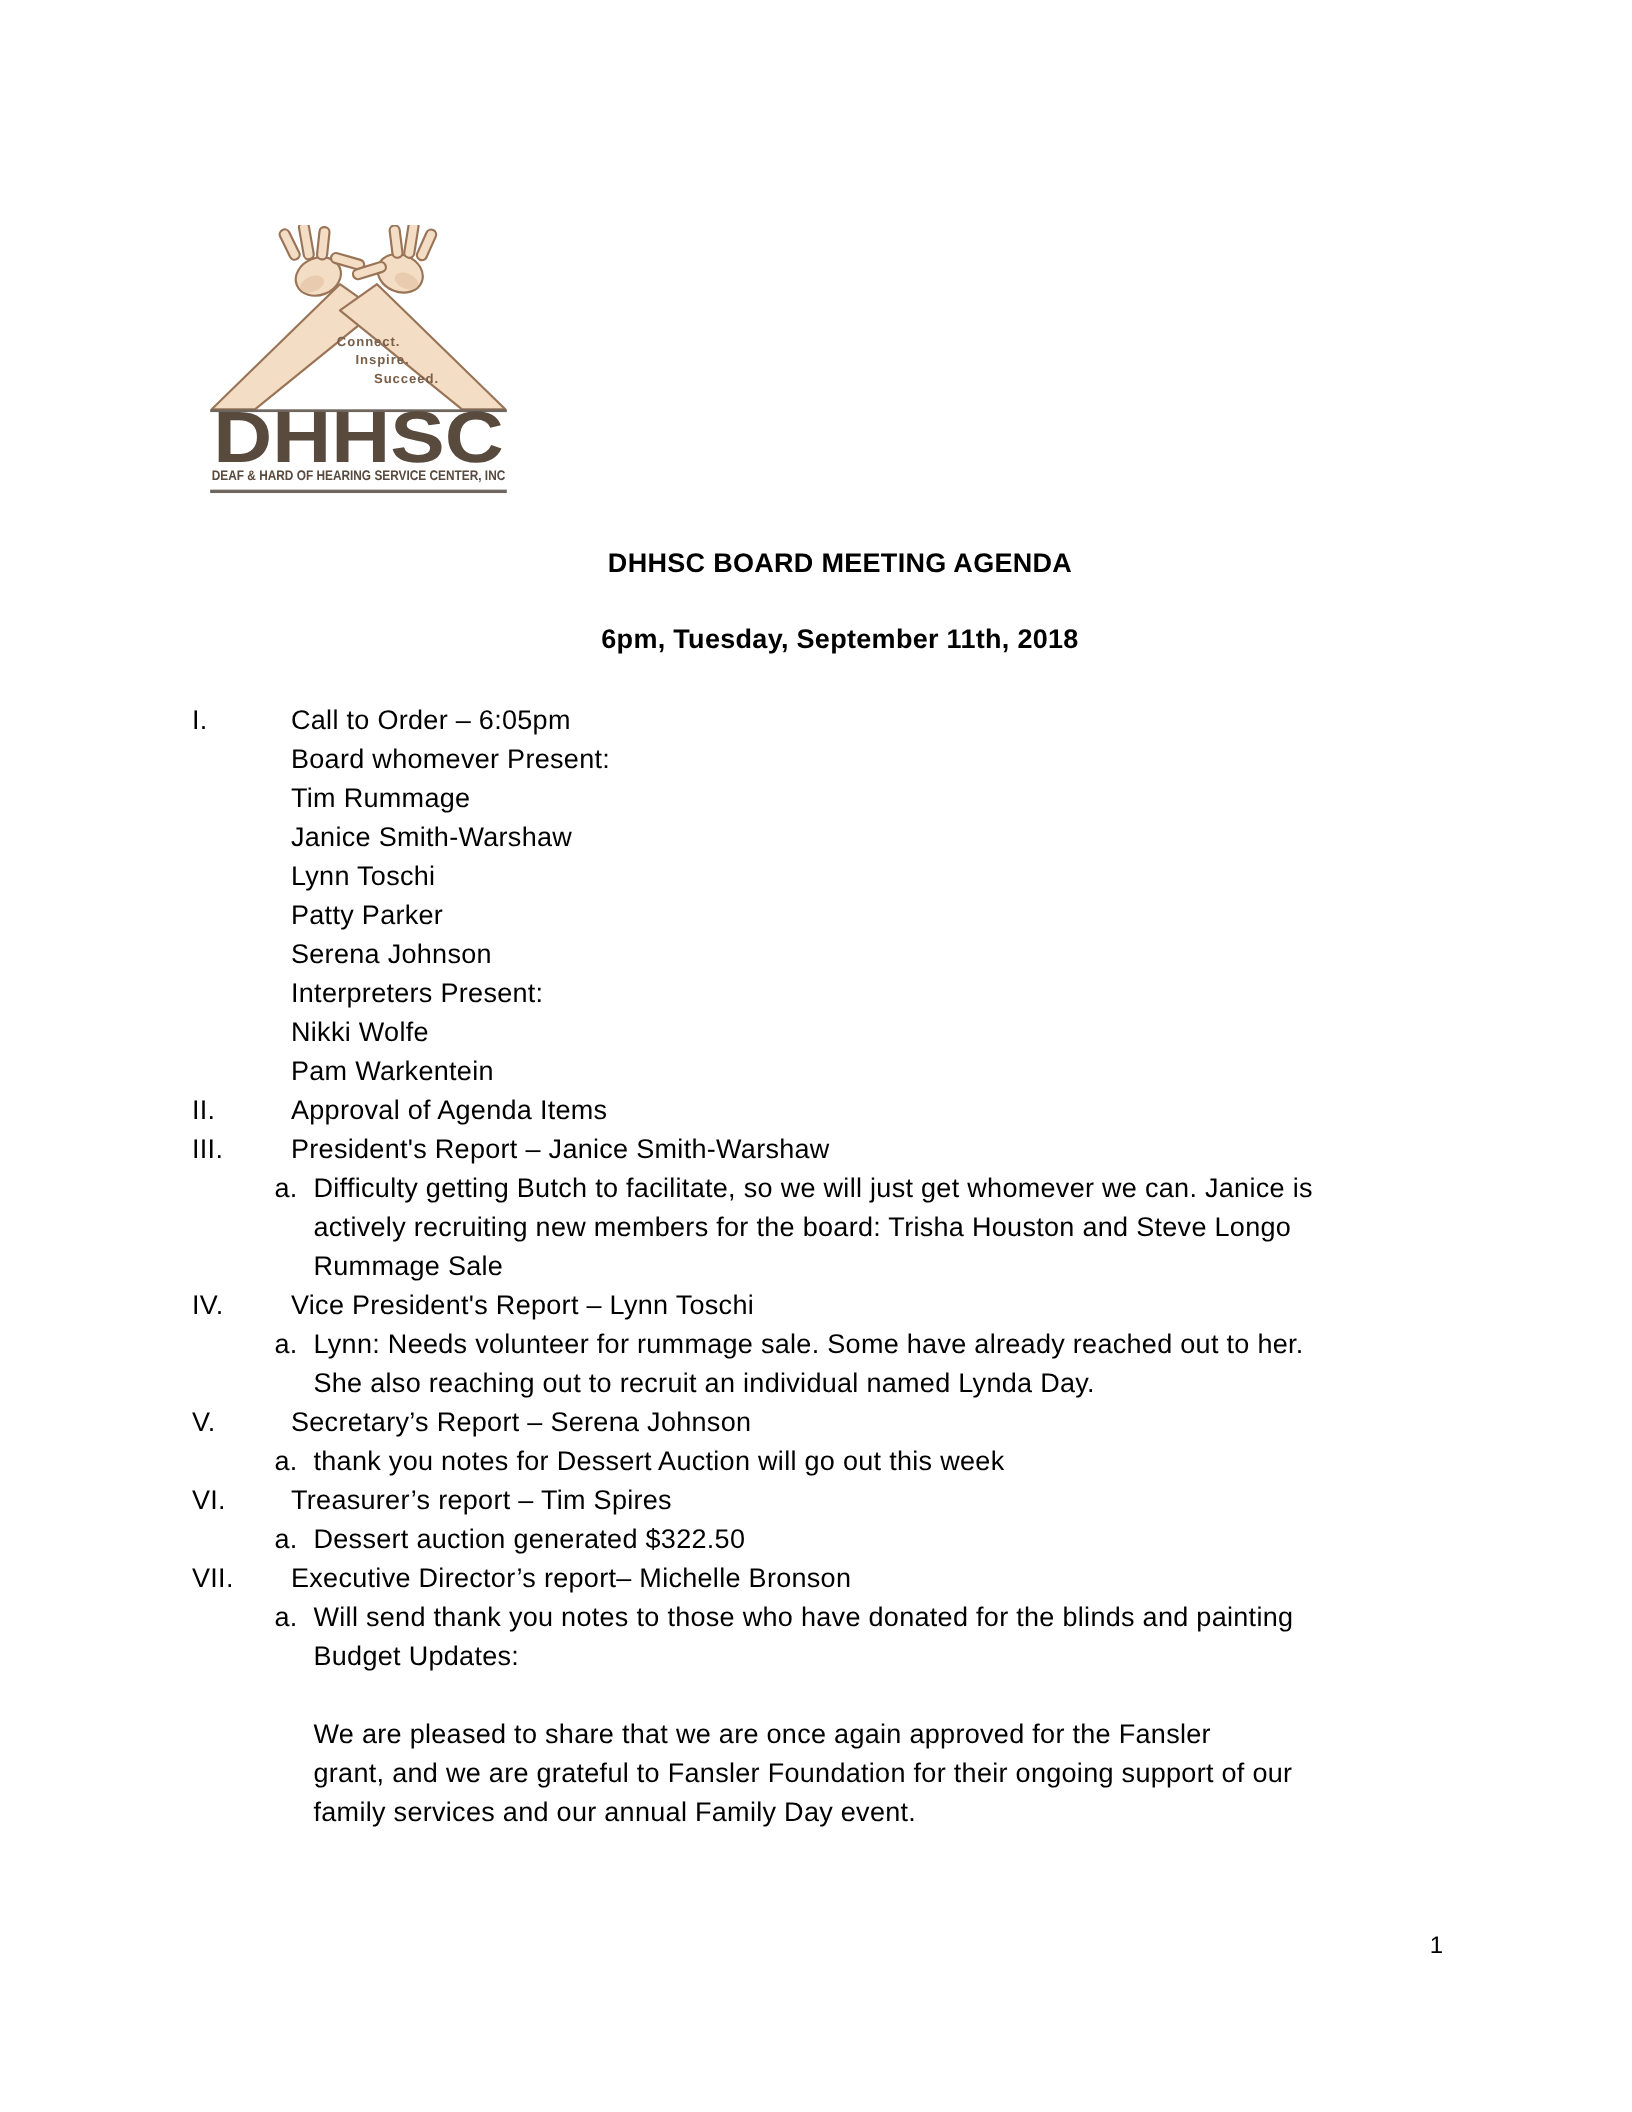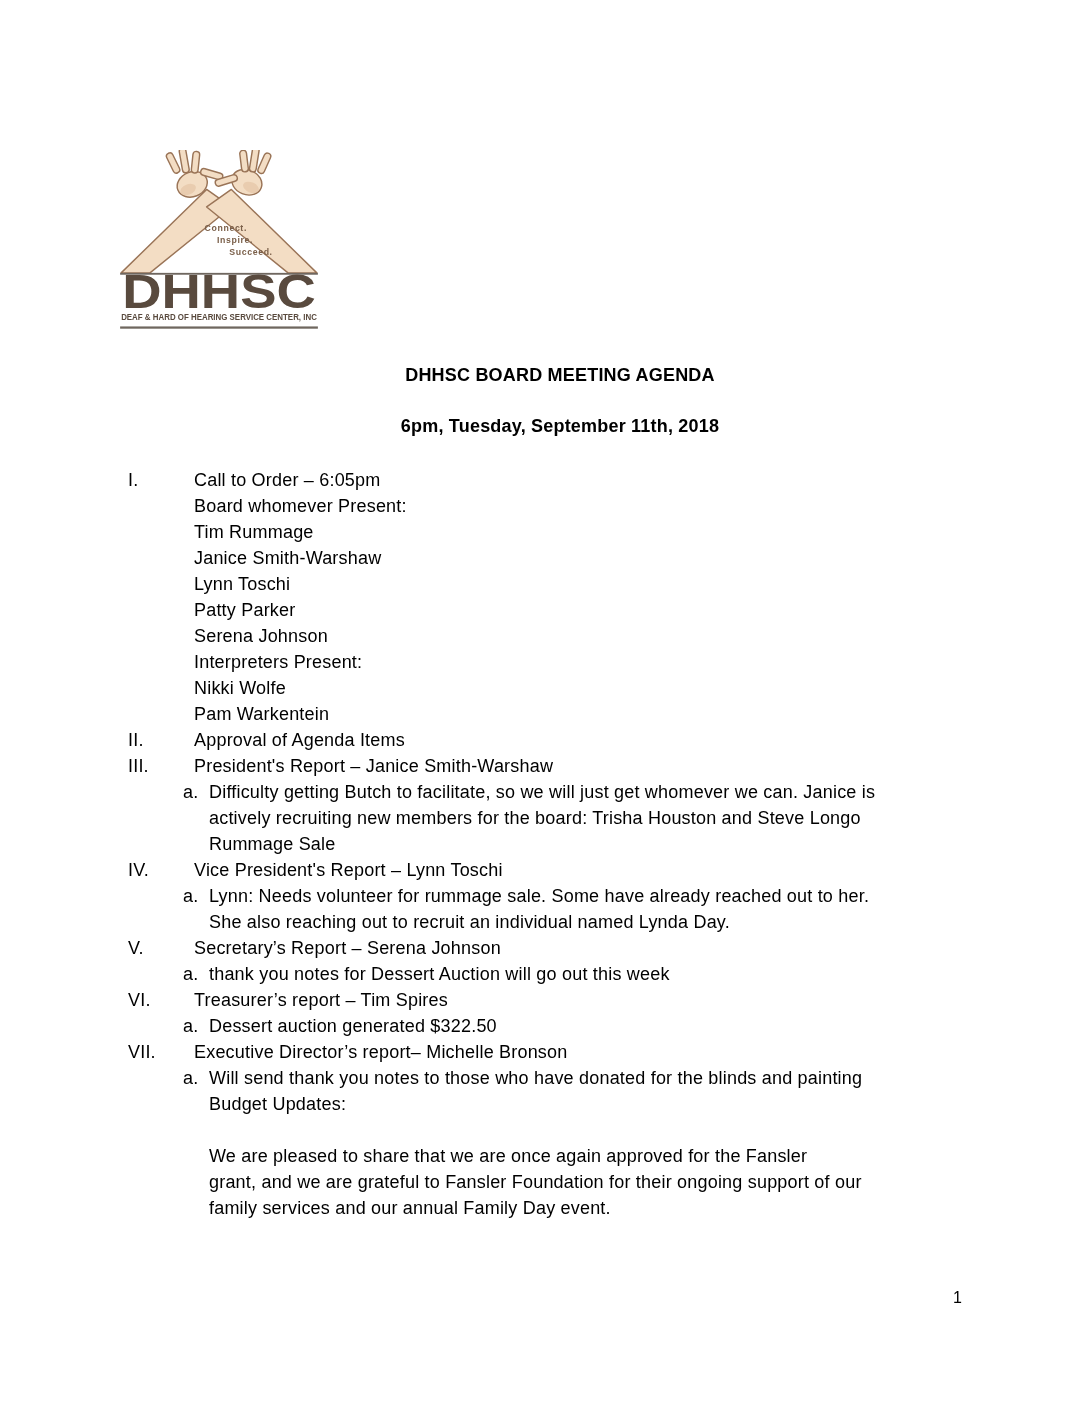--- a/index.html
+++ b/index.html
@@ -17,21 +17,21 @@
   }
   .doc-page {
     position: absolute;
     inset: 0;
     background: #ffffff;
   }
 
   
   .logo {
     position: absolute;
-    left: 116px;
+    left: 136px;
     top: 150px;
     width: 206px;
     height: 186px;
   }
   .logo svg { width: 100%; height: 100%; display: block; }
 
   
   .doc-title, .doc-subtitle {
     position: absolute;
     left: 16px;

